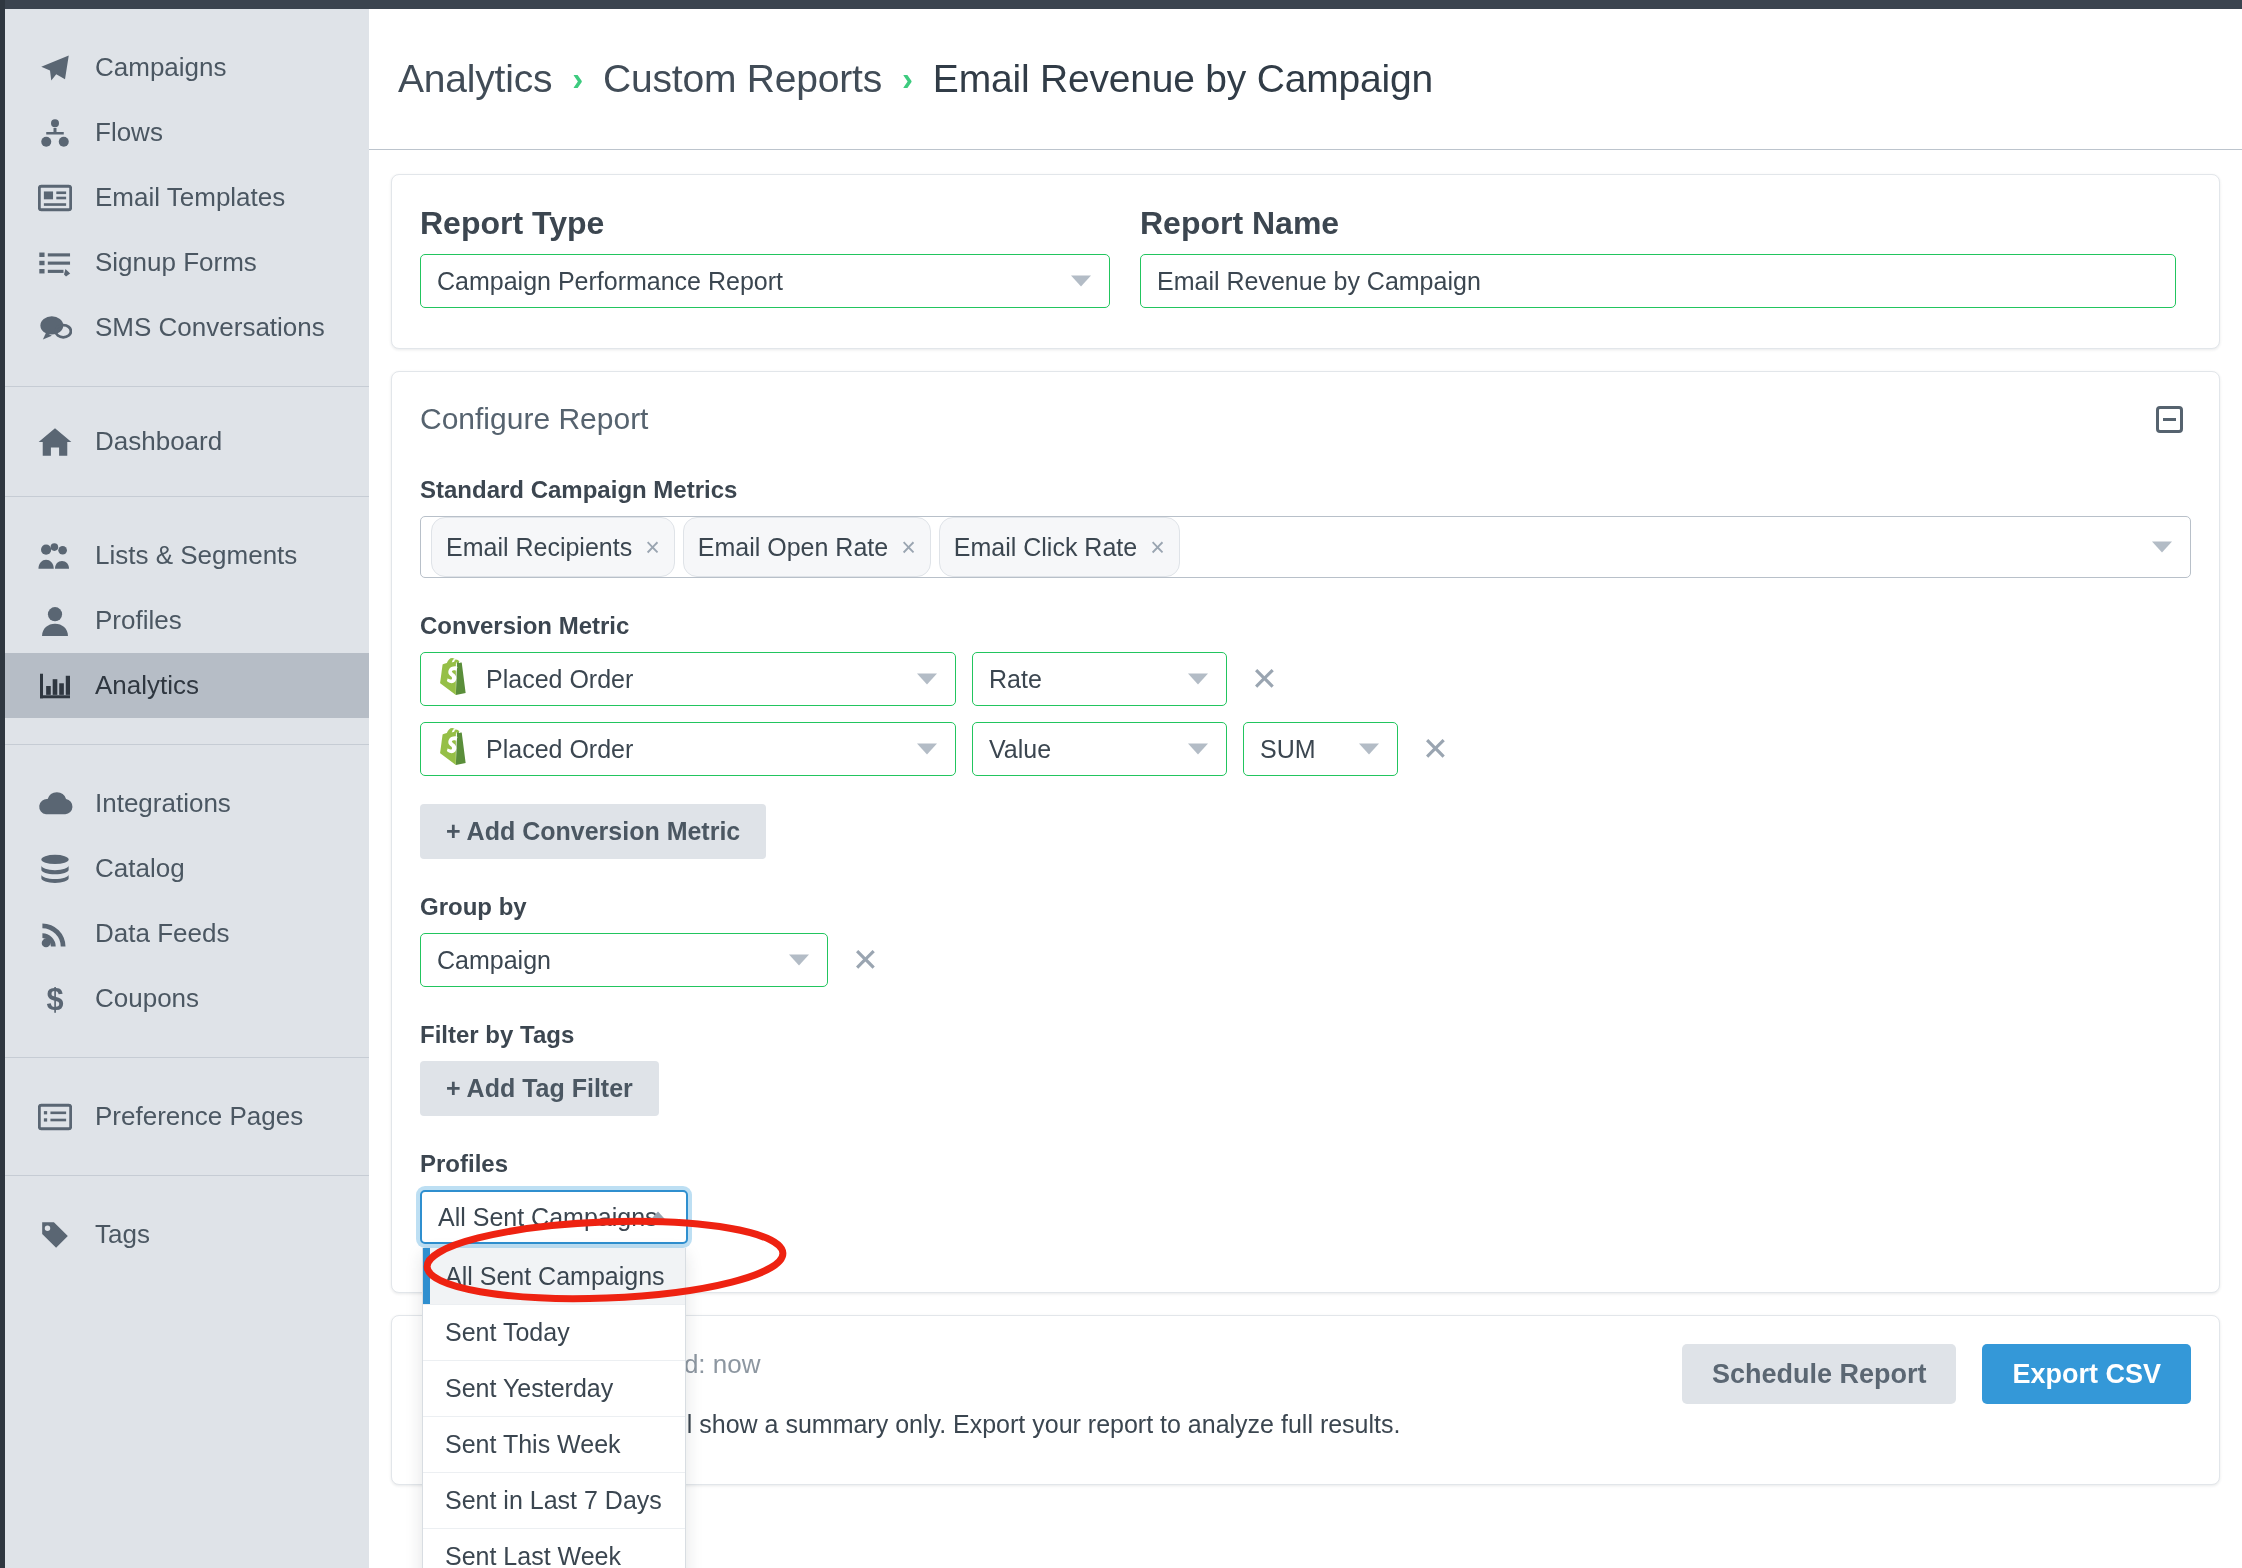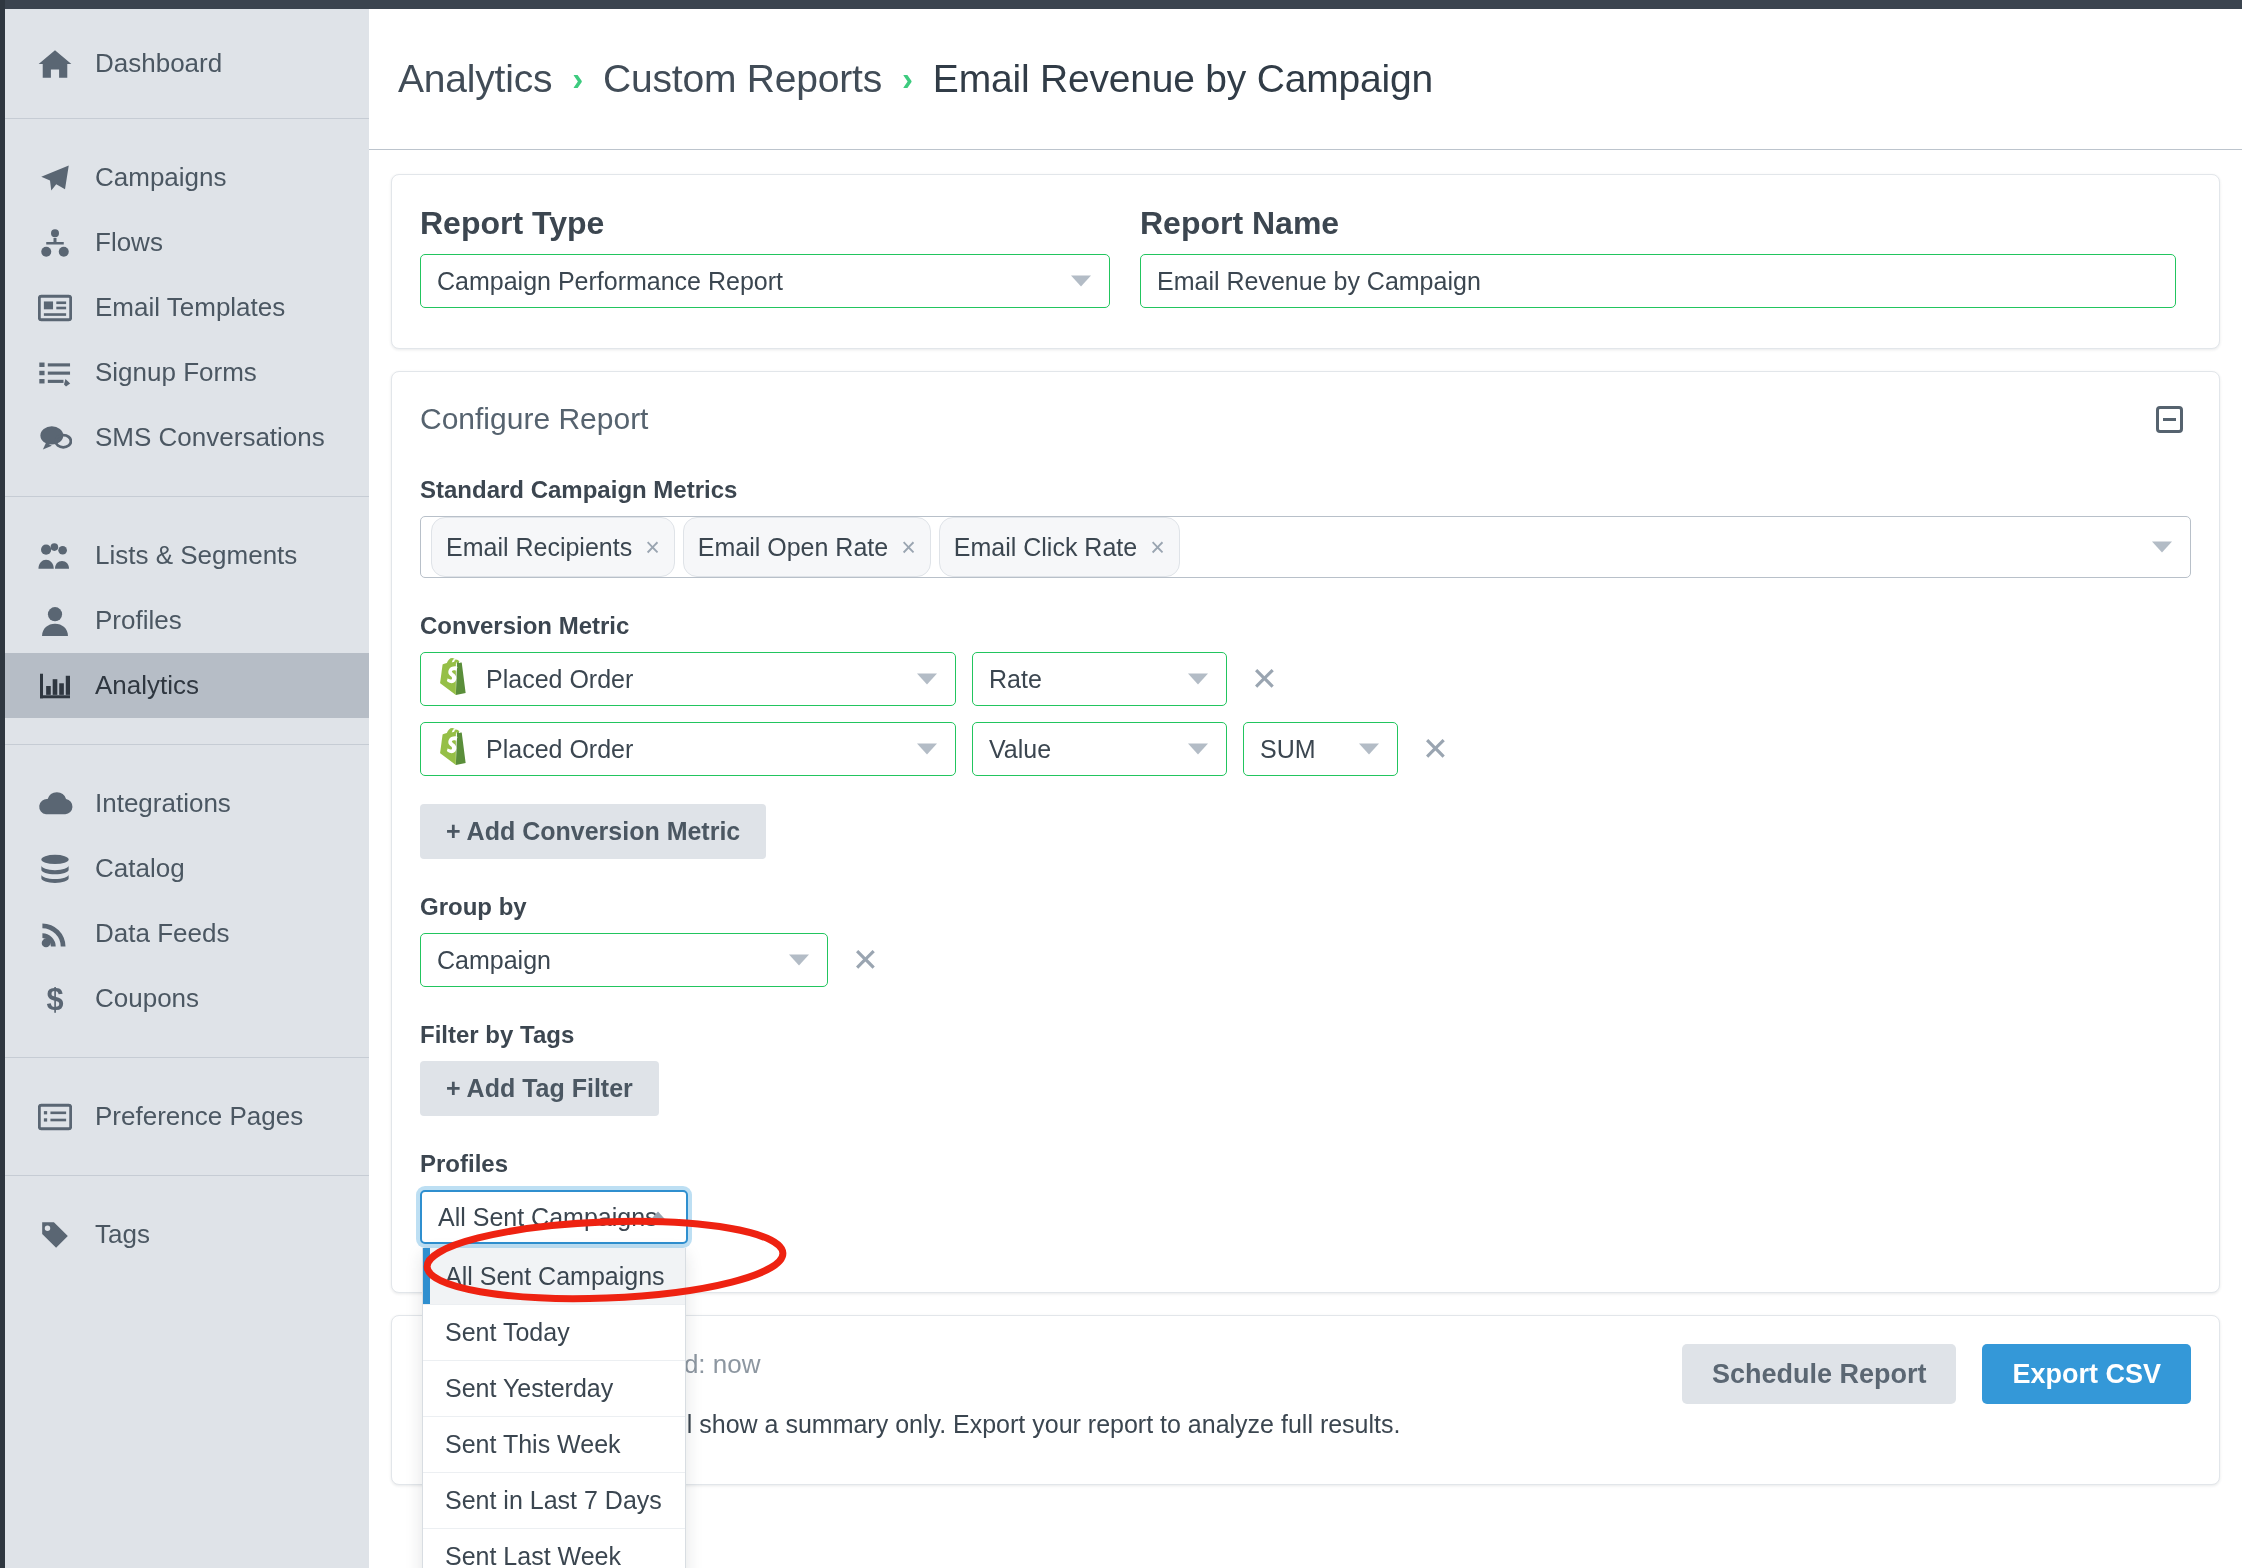--- a/index.html
+++ b/index.html
@@ -302,31 +302,20 @@
 </head>
 <body>
 
 <div id="root">
 
   <div class="topbar"></div>
   <div class="leftedge"></div>
 
   <nav class="sidebar">
 
-    <div class="nav-group first">
-      <div class="nav-item">
-        <span class="ic">
-          <svg width="34" height="30" viewBox="0 0 24 22">
-              <path fill="#5a6673" d="M12 1 0 11h3v10h6v-6h6v6h6V11h3L12 1z"></path>
-            </svg>
-        </span>
-        <span>Dashboard</span>
-      </div>
-    </div>
-
     <div class="nav-group pad">
       <div class="nav-item">
         <span class="ic">
           <svg width="34" height="30" viewBox="0 0 24 24">
               <path fill="#5a6673" d="M23 2 1 11l7 3 1 8 4-5 7 4L23 2z"></path>
             </svg>
         </span>
         <span>Campaigns</span>
       </div>
       <div class="nav-item">
@@ -367,20 +356,31 @@
       </div>
       <div class="nav-item">
         <span class="ic">
           <svg width="34" height="28" viewBox="0 0 26 22">
               <ellipse cx="10.5" cy="9" rx="9" ry="7.2" fill="#5a6673"></ellipse>
               <path d="M6 14.5l-2.5 5.5 7-3z" fill="#5a6673"></path>
               <ellipse cx="19.5" cy="13.5" rx="6" ry="4.8" fill="none" stroke="#5a6673" stroke-width="2.2"></ellipse>
             </svg>
         </span>
         <span>SMS Conversations</span>
+      </div>
+    </div>
+
+    <div class="nav-group first">
+      <div class="nav-item">
+        <span class="ic">
+          <svg width="34" height="30" viewBox="0 0 24 22">
+              <path fill="#5a6673" d="M12 1 0 11h3v10h6v-6h6v6h6V11h3L12 1z"></path>
+            </svg>
+        </span>
+        <span>Dashboard</span>
       </div>
     </div>
 
     <div class="nav-group pad">
       <div class="nav-item">
         <span class="ic">
           <svg width="36" height="28" viewBox="0 0 28 22">
               <circle cx="7" cy="6" r="4" fill="#5a6673"></circle>
               <circle cx="20" cy="6.5" r="3.4" fill="#5a6673"></circle>
               <circle cx="13.5" cy="4" r="3" fill="#5a6673"></circle>

